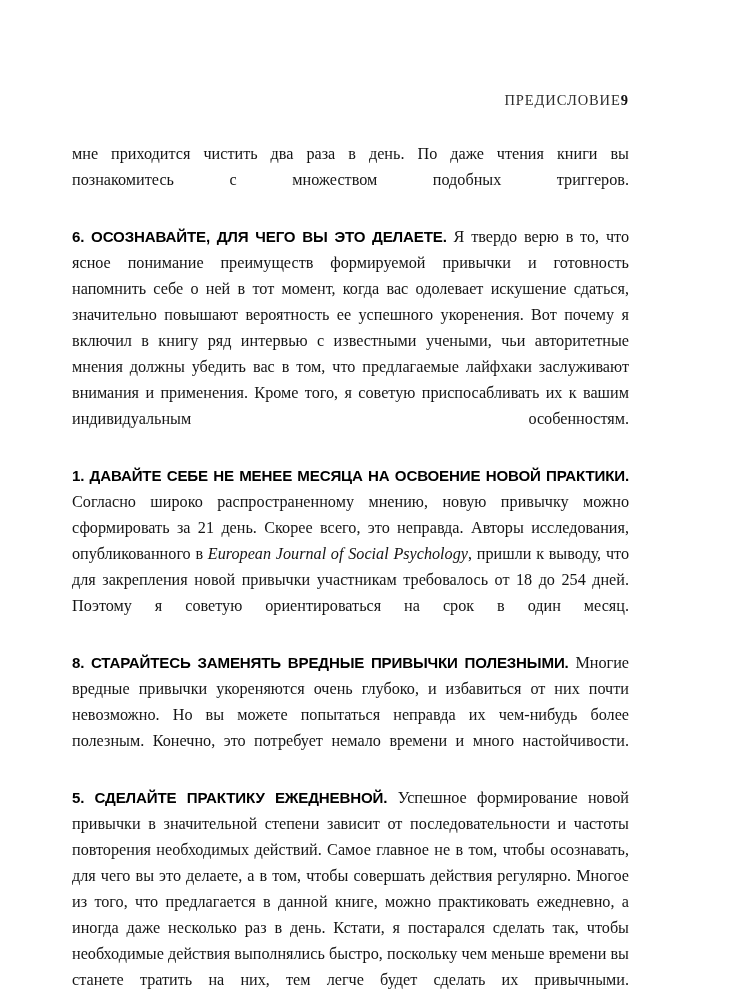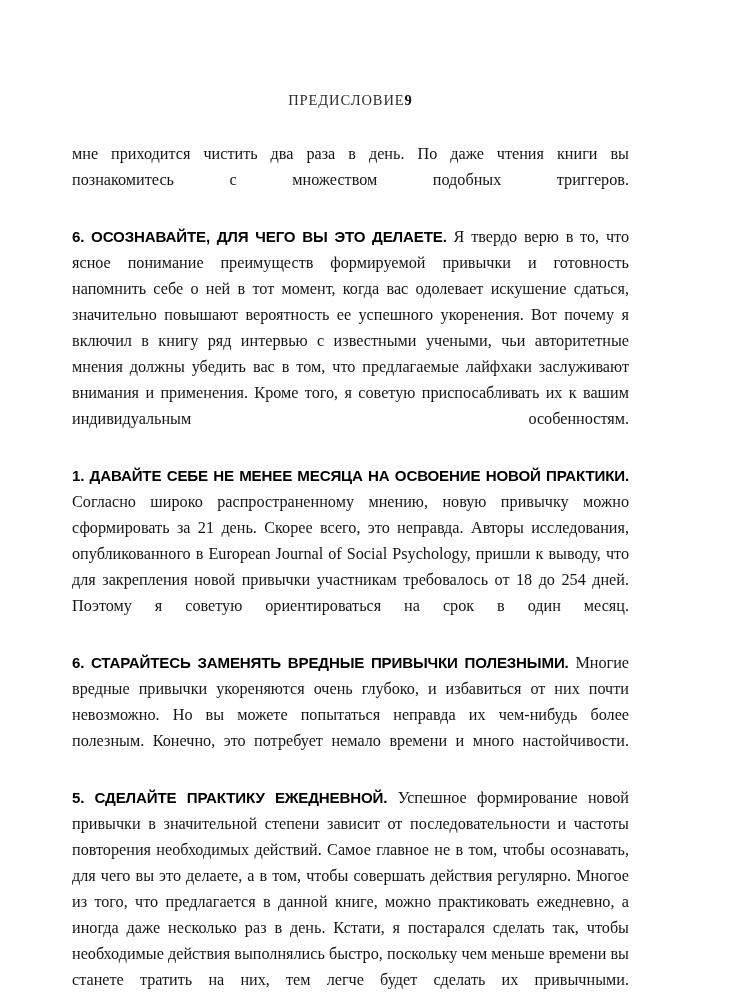--- a/index.html
+++ b/index.html
@@ -27,21 +27,21 @@
 
   
   .running-head {
     position: absolute;
     left: 72px;
     top: 92px;
     width: 556px;
     height: 22px;
     display: flex;
     align-items: baseline;
-    justify-content: center;
+    justify-content: flex-end;
   }
   .running-head-title {
     font-family: "Liberation Serif", "DejaVu Serif", serif;
     font-size: 14.5px;
     letter-spacing: 0.9px;
     color: #2d2d2d;
     white-space: nowrap;
   }
   .running-head-folio {
     font-family: "Liberation Serif", "DejaVu Serif", serif;
@@ -77,20 +77,21 @@
   .head {
     font-family: "Liberation Sans", "DejaVu Sans", sans-serif;
     font-weight: bold;
     font-size: 15.1px;
     letter-spacing: -0.15px;
     color: #000000;
     text-transform: none;
   }
 
   .ital {
+    font-style: italic;
   }
 
   
   p.para:after {
     content: "";
     display: inline-block;
     width: 100%;
   }
 </style>
 </head>
@@ -113,21 +114,21 @@
       <span class="head">6. ОСОЗНАВАЙТЕ, ДЛЯ ЧЕГО ВЫ ЭТО ДЕЛАЕТЕ.</span>
       <span>Я твердо верю в то, что ясное понимание преимуществ формируемой привычки и готовность напомнить себе о ней в тот момент, когда вас одолевает искушение сдаться, значительно повышают вероятность ее успешного укоренения. Вот почему я включил в книгу ряд интервью с известными учеными, чьи авторитетные мнения должны убедить вас в том, что предлагаемые лайфхаки заслуживают внимания и применения. Кроме того, я советую приспосабливать их к вашим индивидуальным особенностям.</span>
     </p>
 
     <p class="para section">
       <span class="head">1. ДАВАЙТЕ СЕБЕ НЕ МЕНЕЕ МЕСЯЦА НА ОСВОЕНИЕ НОВОЙ ПРАКТИКИ.</span>
       <span>Согласно широко распространенному мнению, новую привычку можно сформировать за 21 день. Скорее всего, это неправда. Авторы исследования, опубликованного в </span><span class="ital">European Journal of Social Psychology</span><span>, пришли к выводу, что для закрепления новой привычки участникам требовалось от 18 до 254 дней. Поэтому я советую ориентироваться на срок в один месяц.</span>
     </p>
 
     <p class="para section">
-      <span class="head">6. СТАРАЙТЕСЬ ЗАМЕНЯТЬ ВРЕДНЫЕ ПРИВЫЧКИ ПОЛЕЗНЫМИ.</span>
+      <span class="head">8. СТАРАЙТЕСЬ ЗАМЕНЯТЬ ВРЕДНЫЕ ПРИВЫЧКИ ПОЛЕЗНЫМИ.</span>
       <span>Многие вредные привычки укореняются очень глубоко, и избавиться от них почти невозможно. Но вы можете попытаться неправда их чем-нибудь более полезным. Конечно, это потребует немало времени и много настойчивости.</span>
     </p>
 
     <p class="para section">
       <span class="head">5. СДЕЛАЙТЕ ПРАКТИКУ ЕЖЕДНЕВНОЙ.</span>
       <span>Успешное формирование новой привычки в значительной степени зависит от последовательности и частоты повторения необходимых действий. Самое главное не в том, чтобы осознавать, для чего вы это делаете, а в том, чтобы совершать действия регулярно. Многое из того, что предлагается в данной книге, можно практиковать ежедневно, а иногда даже несколько раз в день. Кстати, я постарался сделать так, чтобы необходимые действия выполнялись быстро, поскольку чем меньше времени вы станете тратить на них, тем легче будет сделать их привычными.</span>
     </p>
 
   </div>
 </div>

